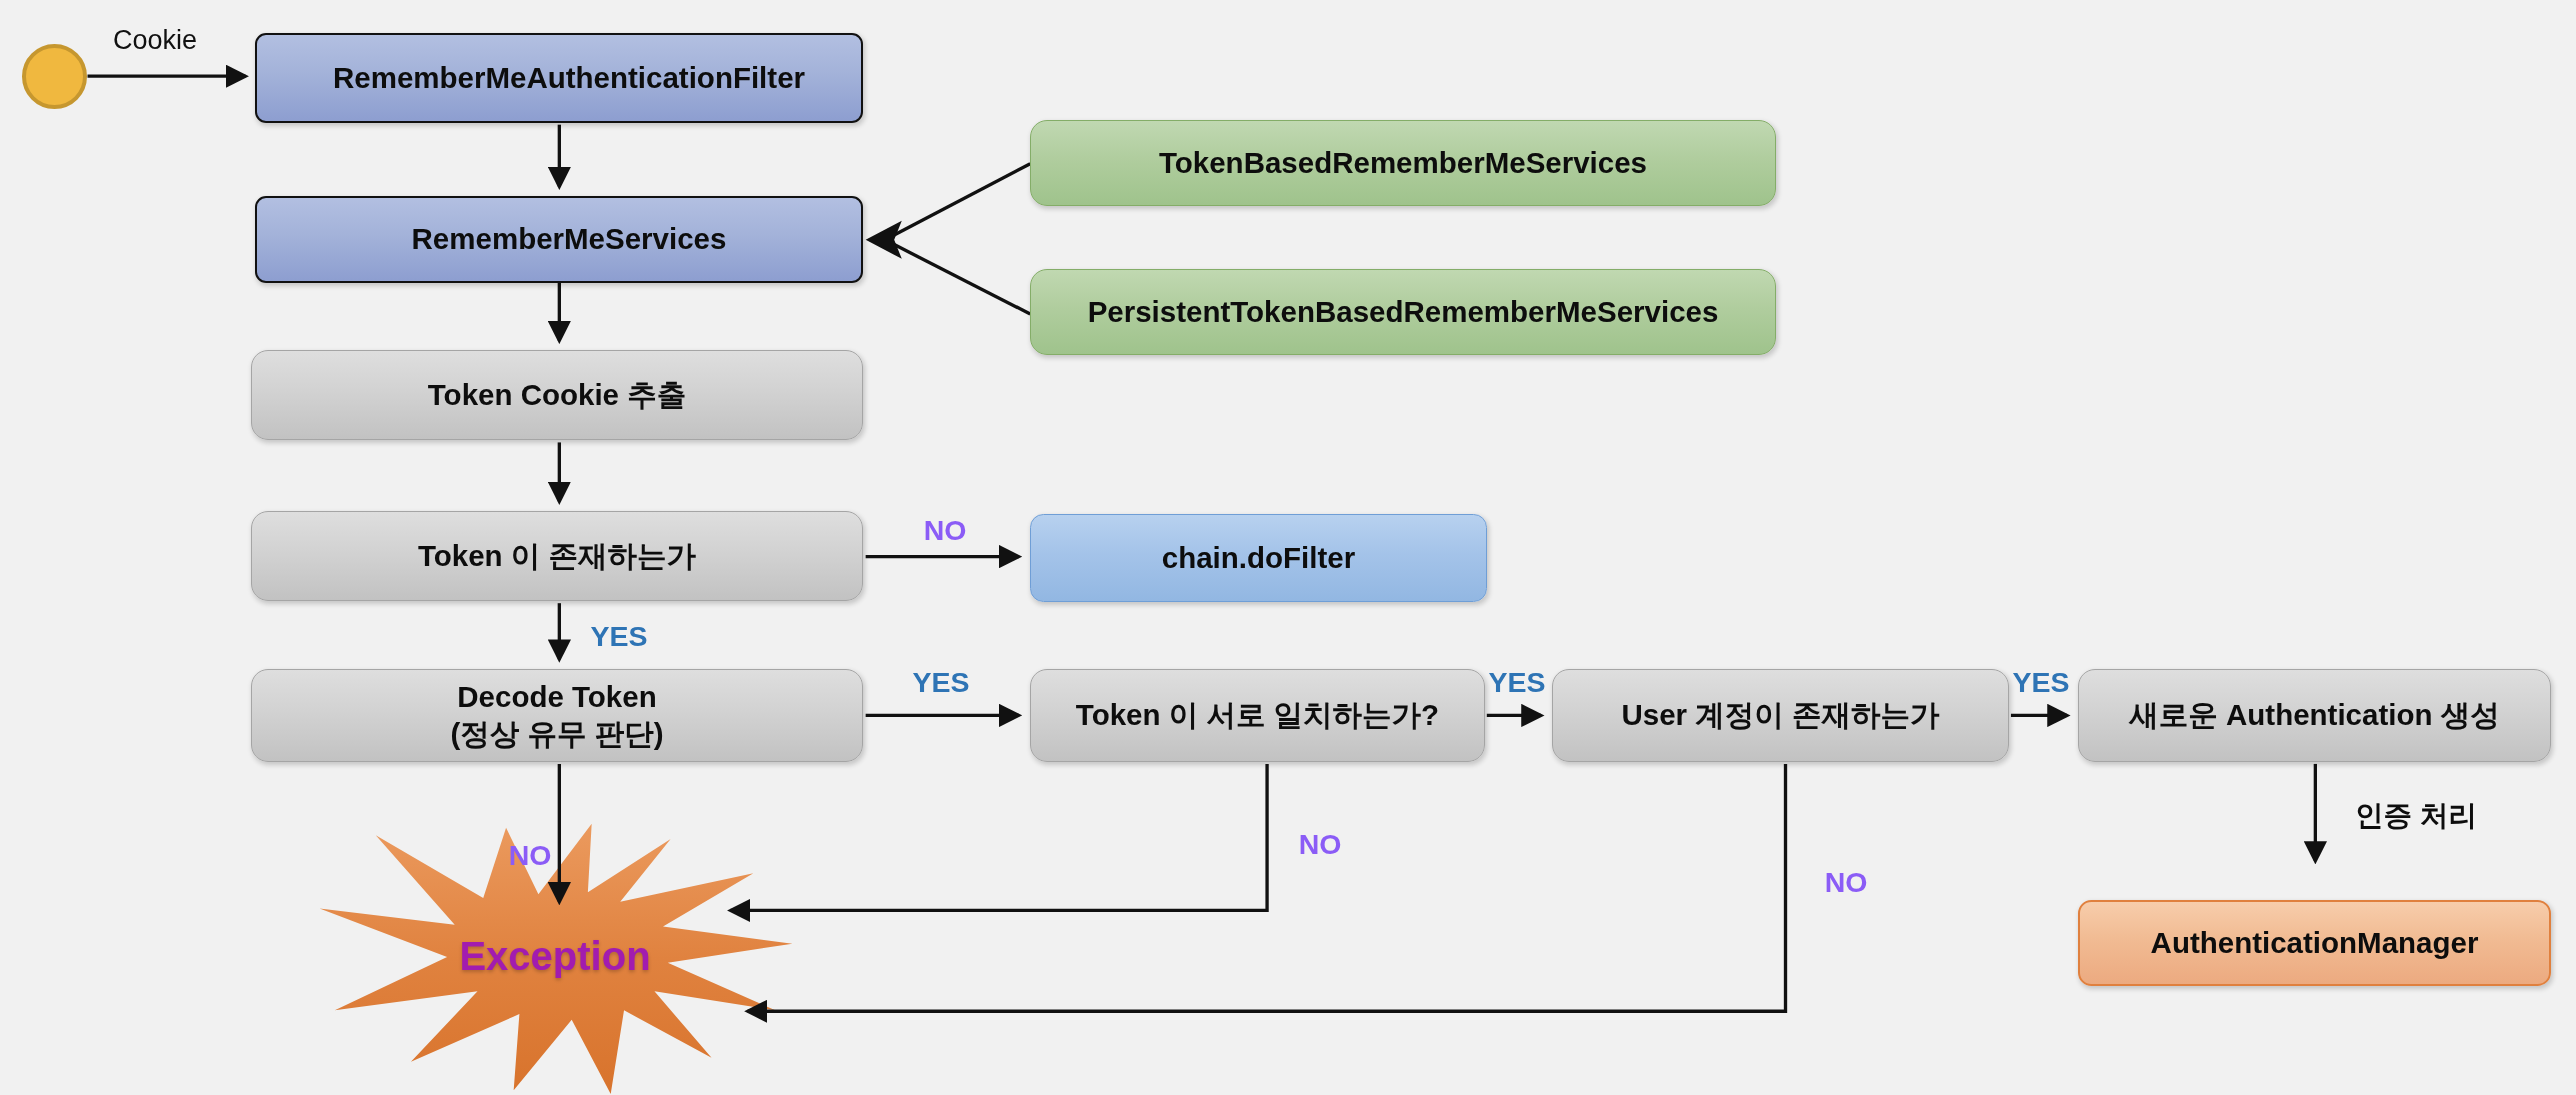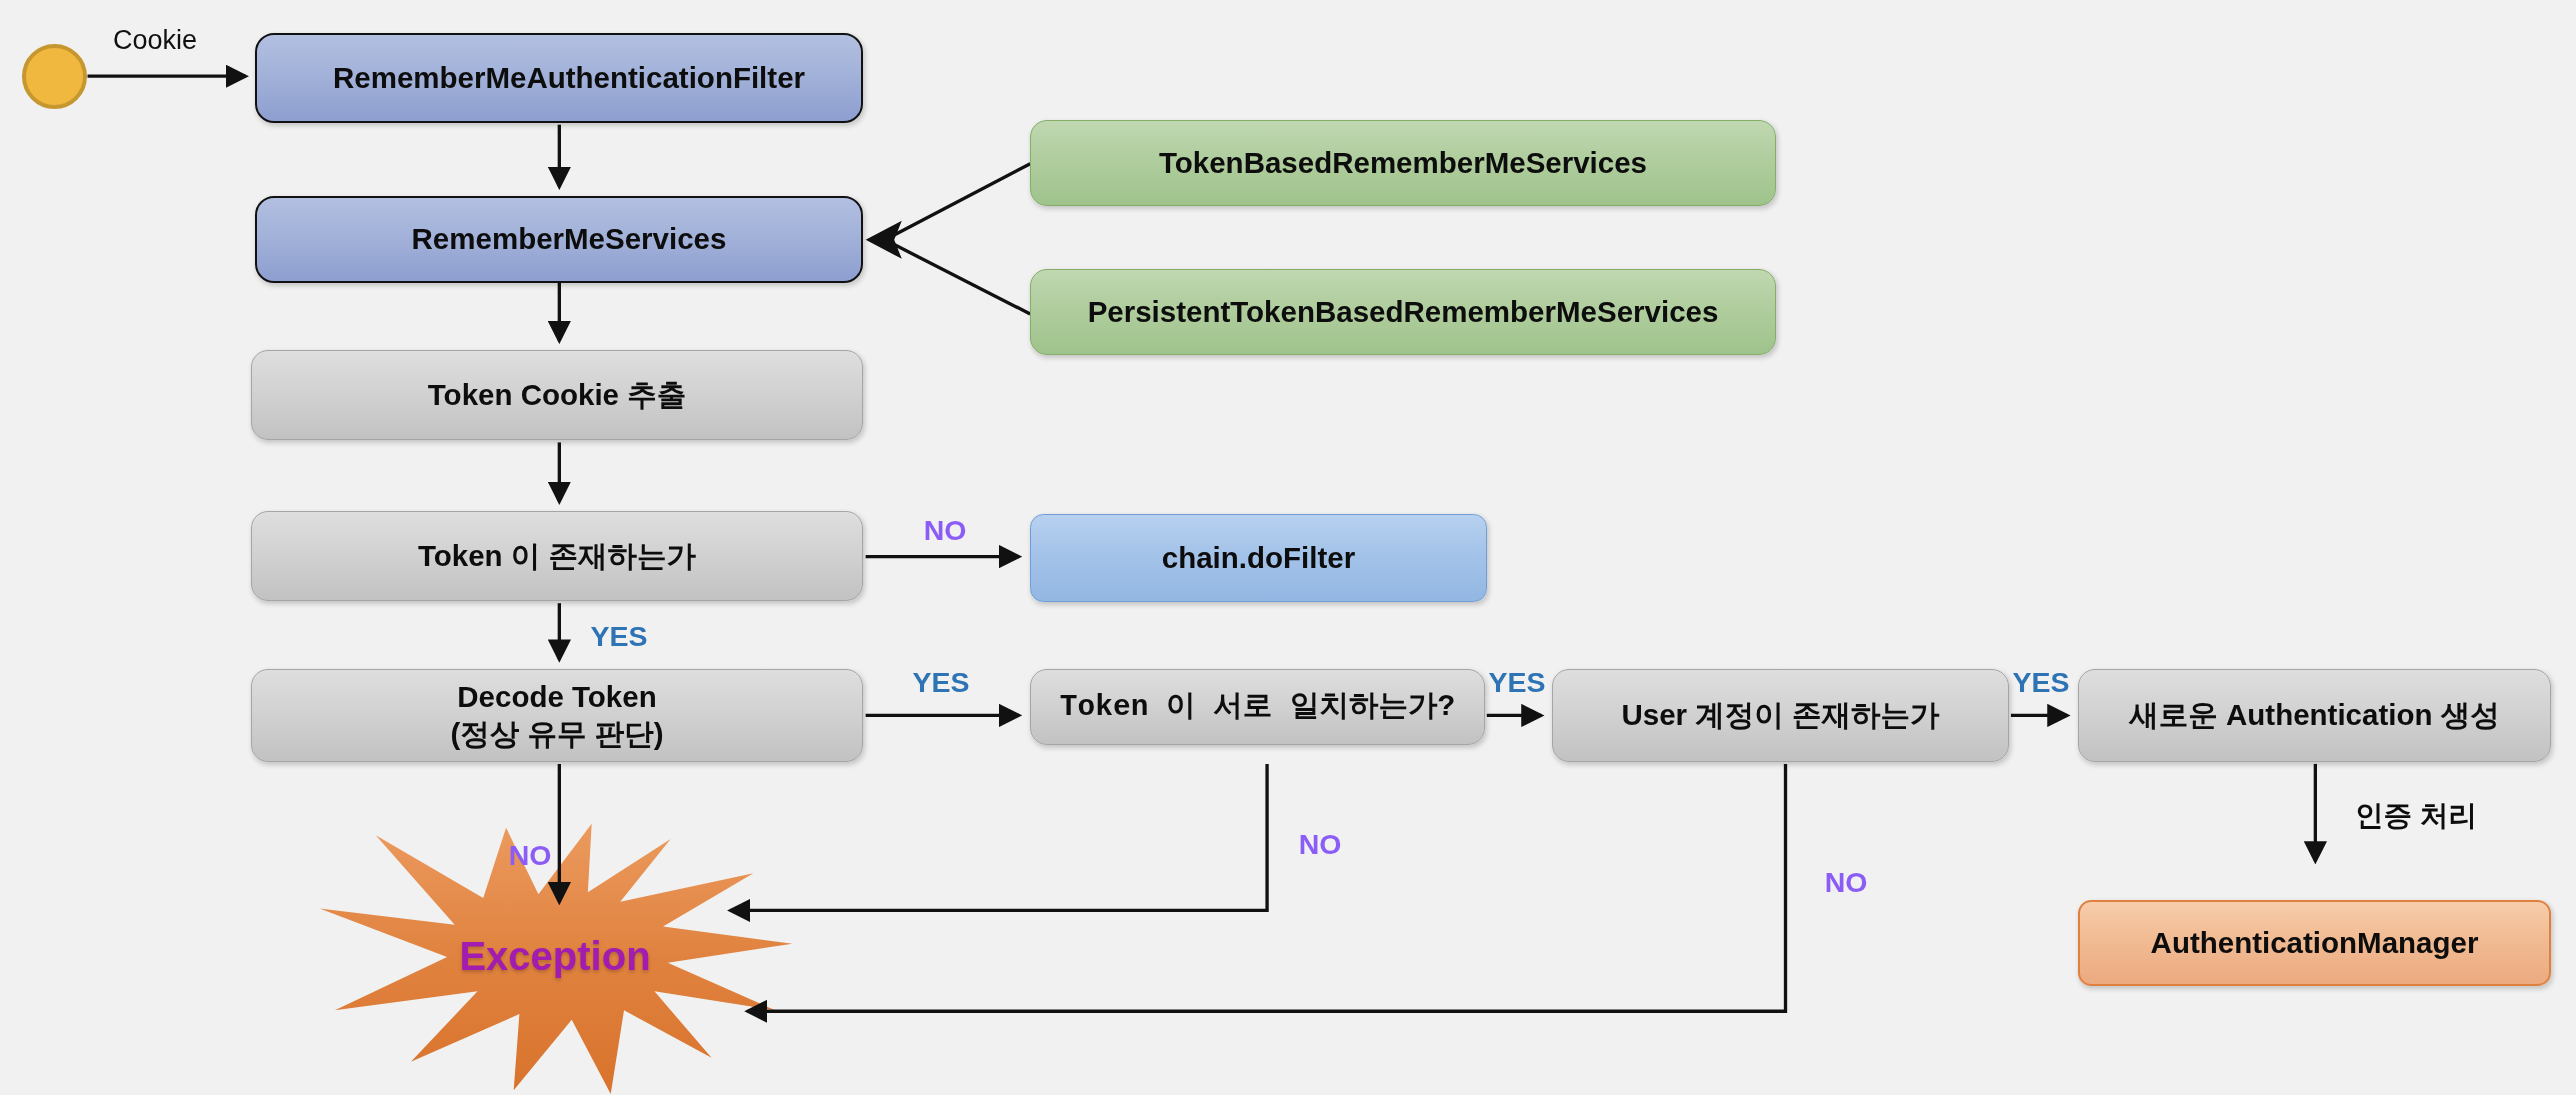--- a/index.html
+++ b/index.html
@@ -27,21 +27,21 @@
     font-weight: bold;
     color: #0d0d0d;
     box-sizing: border-box;
     font-size: 29.5px;
     line-height: 1.25;
     box-shadow: 1.9px 2.9px 4.8px rgba(0,0,0,0.18);
   }
   .node.component {
     background: linear-gradient(180deg, #b2bfe1 0%, #a3b2d9 45%, #8d9ed0 100%);
     border: 2.9px solid #111111;
-    border-radius: 19px;
+    border-radius: 11px;
     padding-left: 20px;
   }
   .node.impl {
     background: linear-gradient(180deg, #c0d8b1 0%, #b0cd9e 45%, #9fc38c 100%);
     border: 1.9px solid #84ad68;
     border-radius: 17px;
   }
   .node.process {
     background: linear-gradient(180deg, #dedede 0%, #d2d2d2 45%, #c2c2c2 100%);
     border: 1.9px solid #a5a5a5;
@@ -175,21 +175,21 @@
 
   <div class="node action" style="left:1030px; top:514px; width:457px; height:88px;">
     <span>chain.doFilter</span>
   </div>
 
   <div class="node process" style="left:251px; top:669px; width:612px; height:93px;">
     <span>Decode Token</span>
     <span>(정상 유무 판단)</span>
   </div>
 
-  <div class="node process" style="left:1030px; top:669px; width:455px; height:76px;font-family:Liberation Mono, monospace;">
+  <div class="node process" style="left:1030px; top:669px; width:455px; height:93px;">
     <span>Token 이 서로 일치하는가?</span>
   </div>
 
   <div class="node process" style="left:1552px; top:669px; width:457px; height:93px;">
     <span>User 계정이 존재하는가</span>
   </div>
 
   <div class="node process" style="left:2078px; top:669px; width:473px; height:93px;">
     <span>새로운 Authentication 생성</span>
   </div>

